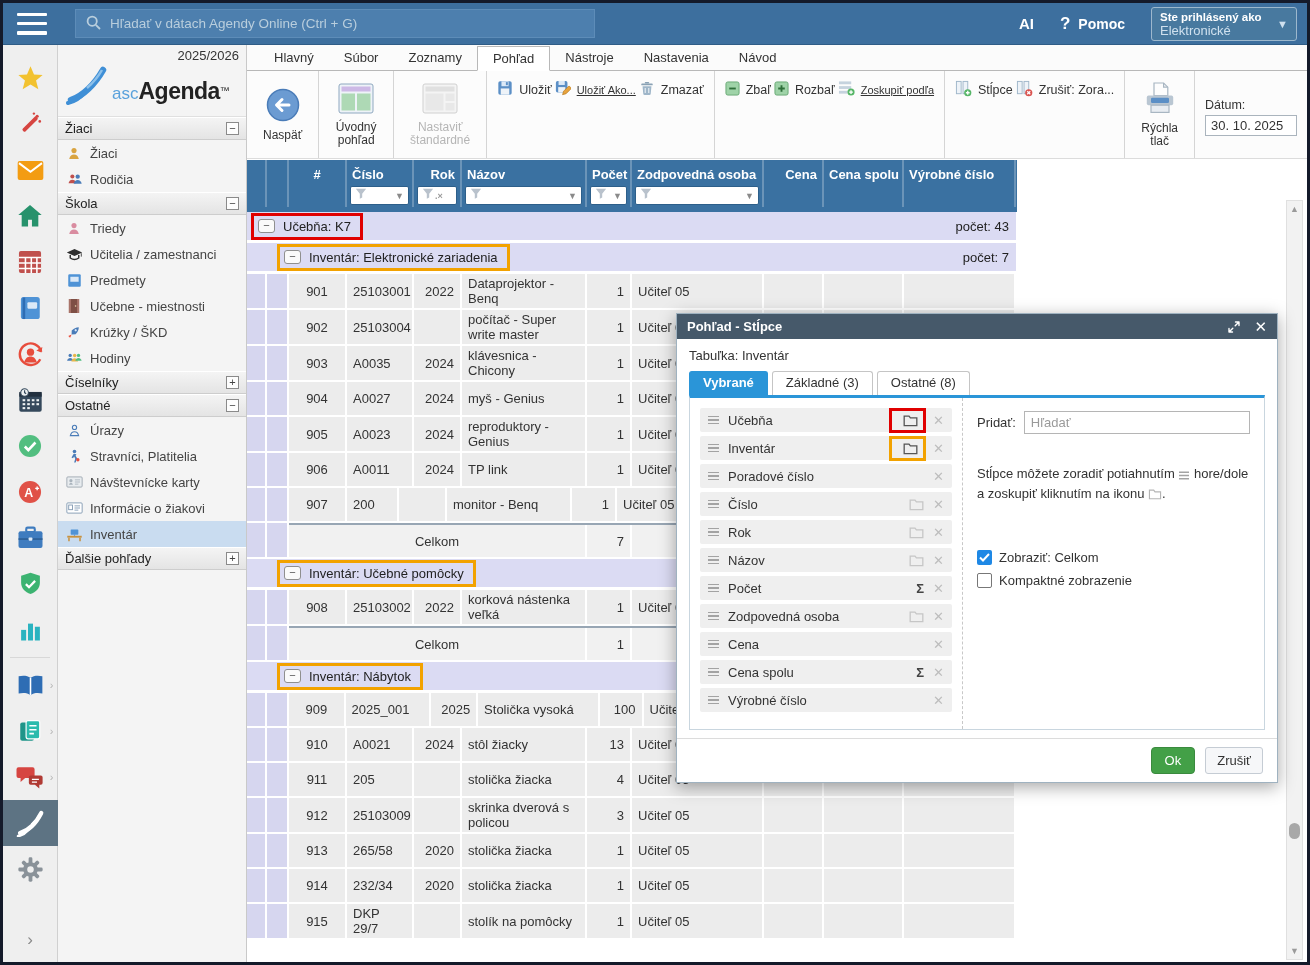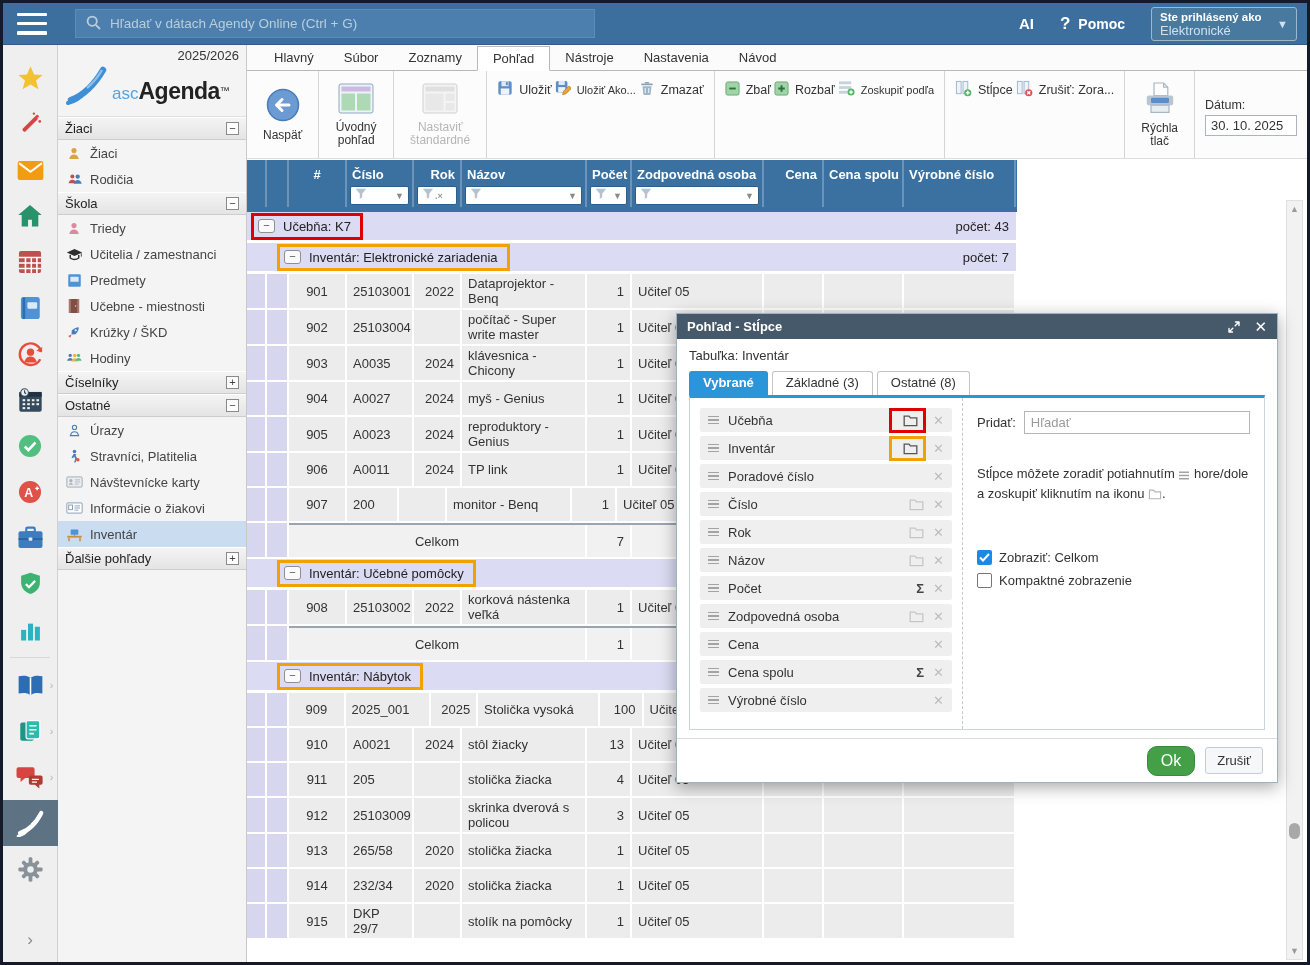--- a/index.html
+++ b/index.html
@@ -53,21 +53,21 @@
   .mtab.active { background:#fff; border:1px solid #b8b8b8; border-bottom:1px solid #fff; margin-bottom:-1px; line-height:23px; }
   .toolbar { height:88px; border-bottom:1px solid #dcdcdc; background:#fcfcfc; display:flex; align-items:stretch; }
   .tgroup { padding:8px 10px; border-right:1px solid #d5d5d5; display:flex; flex-direction:row; align-items:center; justify-content:flex-start; }
   .tgroup.stack { align-items:flex-start; justify-content:center; gap:3px; }
   .tgroup.nob { border-right:none; }
   .bigbtn { display:flex; flex-direction:column; align-items:center; gap:4px; cursor:pointer; padding:2px 6px; }
   .bigbtn .cap { font-size:12px; color:#333; text-align:center; line-height:13px; }
   .bigbtn.disabled .cap { color:#b5b5b5; }
   .smallbtn { display:flex; align-items:center; gap:6px; cursor:pointer; height:21px; }
   .smallbtn .cap { font-size:12.5px; color:#333; white-space:nowrap; }
-  .smallbtn .cap.small { font-size:11px; }
+  .smallbtn .cap.small { font-size:11px;text-decoration:underline; }
   .datefield { display:flex; flex-direction:column; align-items:flex-start; gap:3px; padding-top:4px; }
   .datefield label { font-size:12.5px; color:#333; }
   .datefield input { width:92px; height:21px; border:1px solid #aab4bd; font-size:13px; padding:0 5px; font-family:inherit; color:#333; background:#fff; }
   
   .tablewrap { position:absolute; left:0; top:115px; width:770px; }
   .thead { background:#3a71a1; }
   .thr { display:flex; }
   .th { color:#fff; font-weight:bold; font-size:13px; padding:7px 5px 2px 5px; border-right:2px solid rgba(255,255,255,.25); white-space:nowrap; overflow:hidden; }
   .th.center { text-align:center; } .th.right { text-align:right; }
   .tfr { display:flex; padding-bottom:5px; }
@@ -122,21 +122,21 @@
   .addrow input::placeholder { color:#9a9a9a; }
   .hint { margin-top:30px; font-size:13px; color:#333; line-height:20px; max-width:300px; }
   .hint svg { vertical-align:-2px; }
   .chks { margin-top:42px; }
   .chkrow { display:flex; align-items:center; gap:7px; height:23px; cursor:pointer; }
   .chkbox { width:15px; height:15px; border-radius:2px; display:flex; align-items:center; justify-content:center; }
   .chkbox.on { background:#1e88e5; }
   .chkbox.off { background:#fff; border:1px solid #777; }
   .chkrow .lbl { font-size:13px; color:#333; }
   .dlg-foot { flex:0 0 auto; height:44px; margin-top:8px; border-top:1px solid #dcdcdc; display:flex; align-items:center; justify-content:flex-end; gap:10px; padding:0 14px; }
-  .btn-ok { background:#43a047; color:#fff; border:1px solid #3a8a3e; border-radius:10px; padding:5px 13px; font-size:16px; cursor:pointer; font-family:inherit; }
+  .btn-ok { background:#43a047; color:#fff; border:1px solid #3a8a3e; border-radius:4px; padding:5px 13px; font-size:13px; cursor:pointer; font-family:inherit; }
   .btn-cancel { background:#f6f7f9; color:#333; border:1px solid #c5ccd4; border-radius:3px; padding:5px 11px; font-size:13px; cursor:pointer; font-family:inherit; }
 </style>
 </head>
 <body>
 
 <div id="app">
 
   <div class="topbar">
     <div class="hamburger">
         <span></span>

